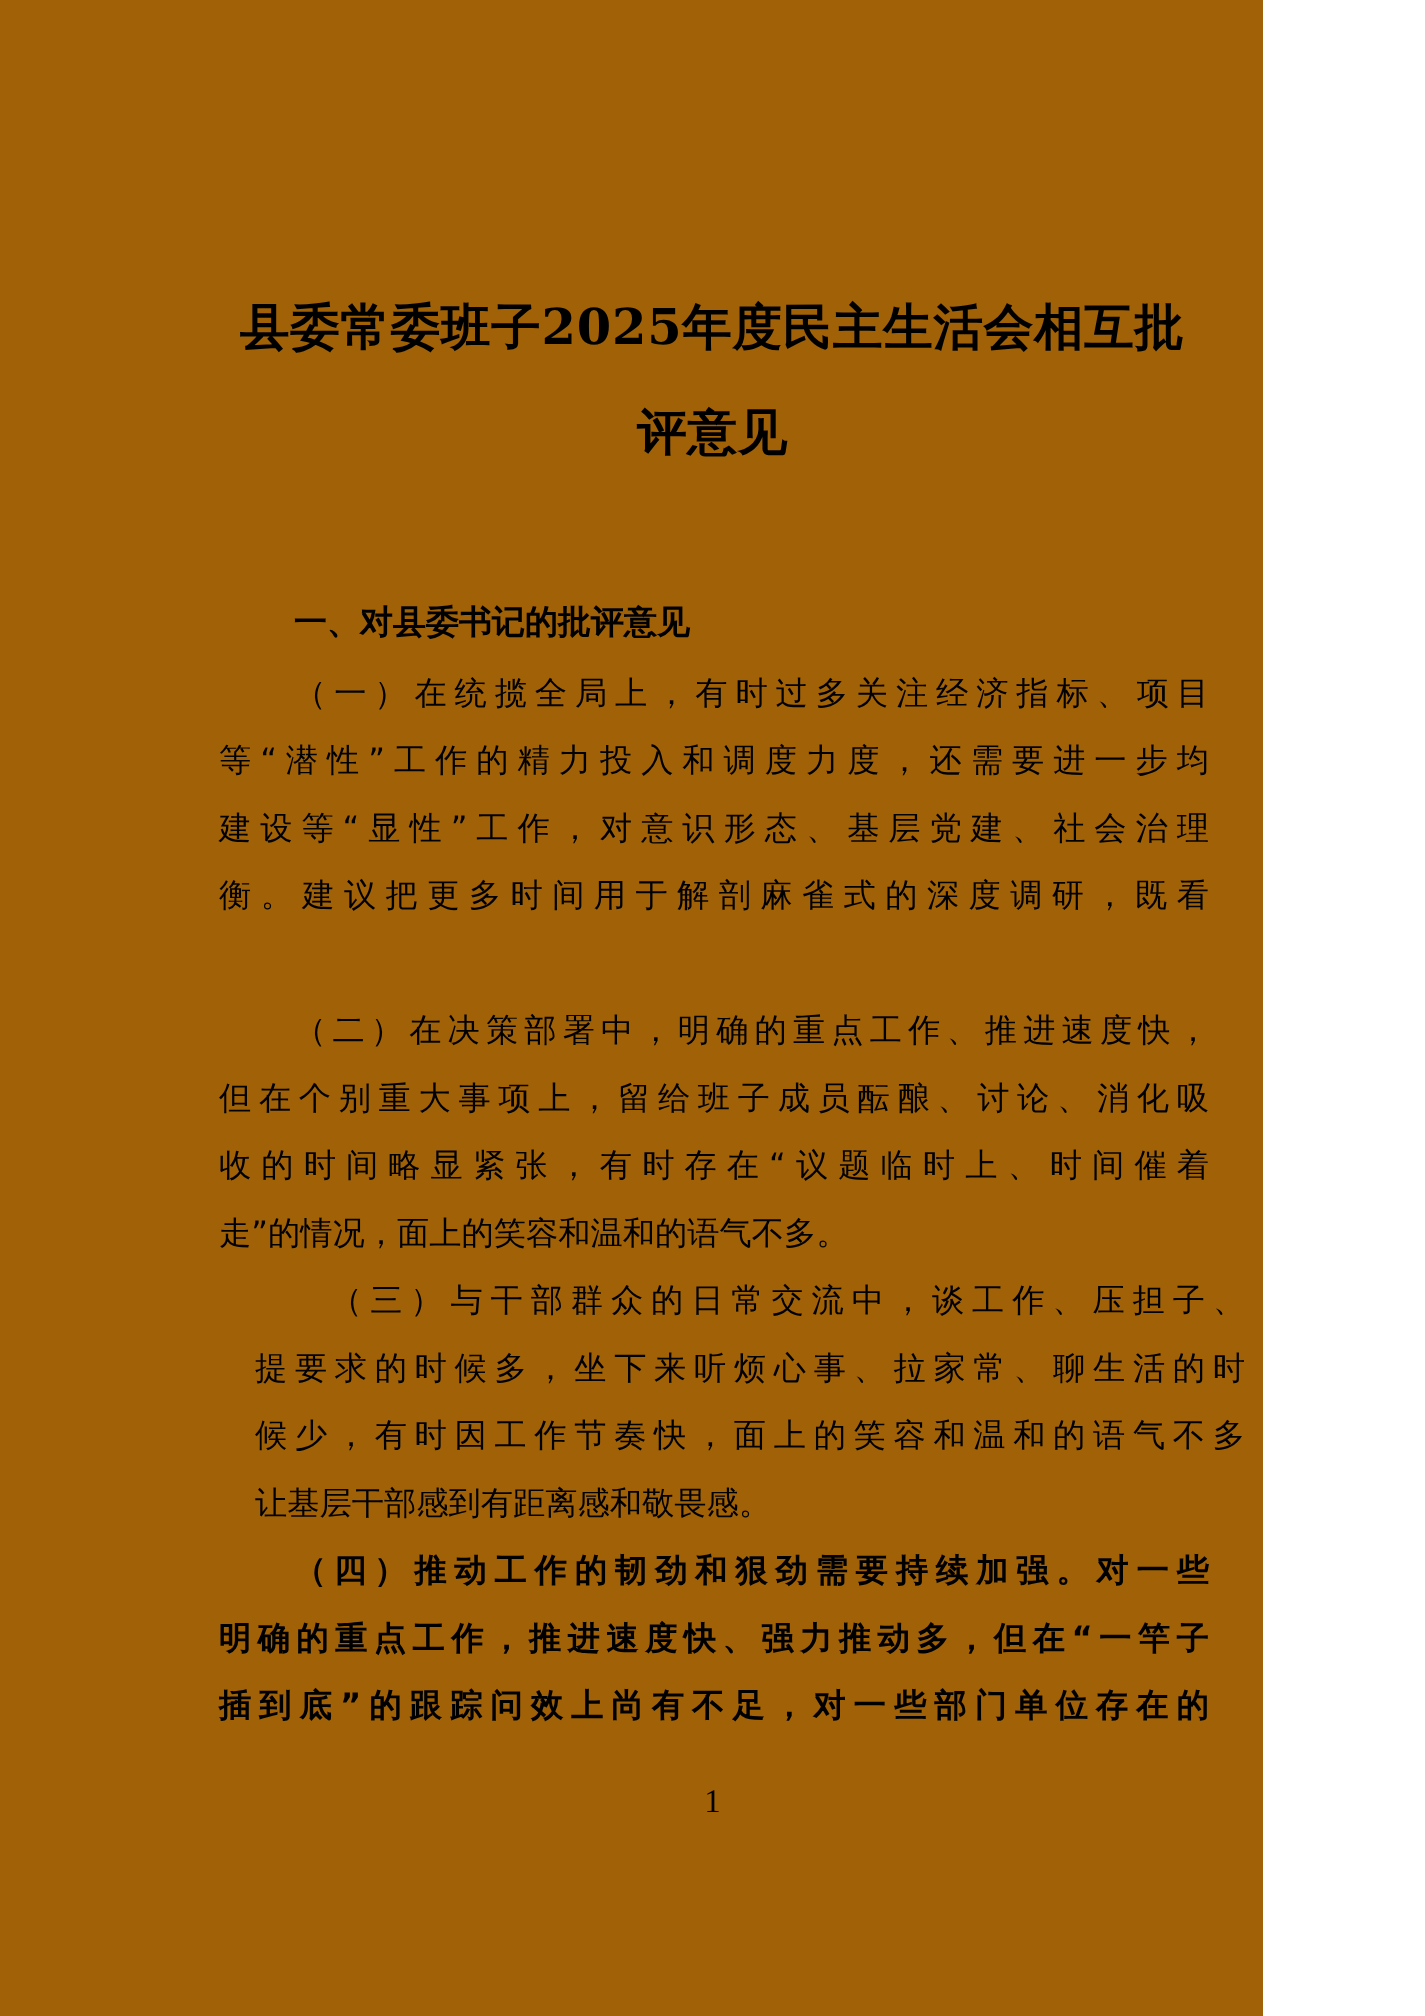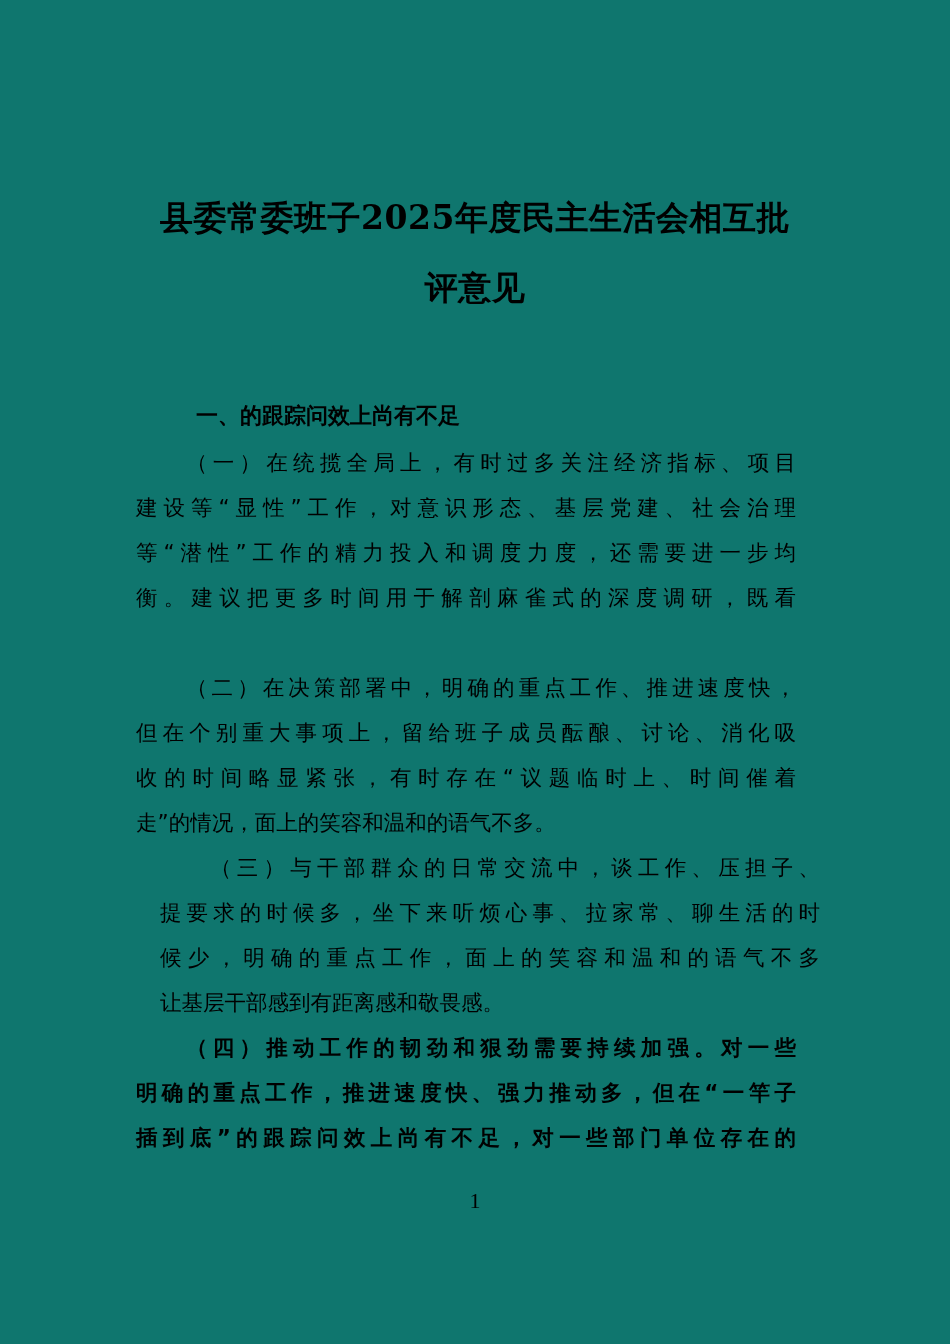--- a/index.html
+++ b/index.html
@@ -1,31 +1,31 @@
 <!DOCTYPE html>
 <html><head>
   <meta charset="utf-8">
   <style>
     html, body { margin: 0; padding: 0; background: #ffffff; }
     body { width: 950px; height: 1344px; position: relative; overflow: hidden; color: #000; }
-    .page { position: absolute; left: 0; top: 0; width: 950px; height: 1344px; background: #0f766e; }
+    .page { position: absolute; left: 0; top: 0; width: 842px; height: 1344px; background: #a16207; }
     .title {
       position: absolute; left: 140px; width: 670px; text-align: center;
       font-family: "DejaVu Serif", "Liberation Serif", serif;
       font-weight: bold; font-size: 33px; line-height: 40px; letter-spacing: 0.5px;
     }
     .title.l1 { top: 198px; }
     .title.l2 { top: 268px; }
     .heading {
       position: absolute; left: 196px; top: 398px;
       font-family: "DejaVu Sans", "Liberation Sans", sans-serif;
       font-weight: bold; font-size: 22px; line-height: 36px;
     }
     .body {
-      position: absolute; left: 136px; width: 660px;
+      position: absolute; left: 146px; width: 660px;
       font-family: "DejaVu Sans", "Liberation Sans", sans-serif;
       font-size: 21.5px; line-height: 45px;
     }
     .line { display: block; height: 45px; white-space: nowrap; text-align: justify; text-align-last: justify; }
     .line.last { text-align-last: left; }
     .line.indent { padding-left: 50px; }
     .p1 { top: 440px; }
     .p2 { top: 665px; }
     .p3 { top: 845px; margin-left: 24px; }
     .p4 { top: 1025px; font-weight: bold; }
@@ -34,40 +34,40 @@
       font-family: "Liberation Serif", "DejaVu Serif", serif; font-size: 22px;
     }
   </style>
 </head>
 <body>
 
 <div class="page">
   <div class="title l1">县委常委班子2025年度民主生活会相互批</div>
   <div class="title l2">评意见</div>
 
-  <div class="heading">一、的跟踪问效上尚有不足</div>
+  <div class="heading">一、对县委书记的批评意见</div>
 
   <div class="body p1">
     <span class="line indent">（一）在统揽全局上，有时过多关注经济指标、项目</span>
+    <span class="line">等“潜性”工作的精力投入和调度力度，还需要进一步均</span>
     <span class="line">建设等“显性”工作，对意识形态、基层党建、社会治理</span>
-    <span class="line">等“潜性”工作的精力投入和调度力度，还需要进一步均</span>
     <span class="line">衡。建议把更多时间用于解剖麻雀式的深度调研，既看</span>
   </div>
 
   <div class="body p2">
     <span class="line indent">（二）在决策部署中，明确的重点工作、推进速度快，</span>
     <span class="line">但在个别重大事项上，留给班子成员酝酿、讨论、消化吸</span>
     <span class="line">收的时间略显紧张，有时存在“议题临时上、时间催着</span>
     <span class="line last">走”的情况，面上的笑容和温和的语气不多。</span>
   </div>
 
   <div class="body p3">
     <span class="line indent">（三）与干部群众的日常交流中，谈工作、压担子、</span>
     <span class="line">提要求的时候多，坐下来听烦心事、拉家常、聊生活的时</span>
-    <span class="line">候少，明确的重点工作，面上的笑容和温和的语气不多</span>
+    <span class="line">候少，有时因工作节奏快，面上的笑容和温和的语气不多</span>
     <span class="line last">让基层干部感到有距离感和敬畏感。</span>
   </div>
 
   <div class="body p4">
     <span class="line indent">（四）推动工作的韧劲和狠劲需要持续加强。对一些</span>
     <span class="line">明确的重点工作，推进速度快、强力推动多，但在“一竿子</span>
     <span class="line">插到底”的跟踪问效上尚有不足，对一些部门单位存在的</span>
   </div>
 
   <div class="pagenum">1</div>

